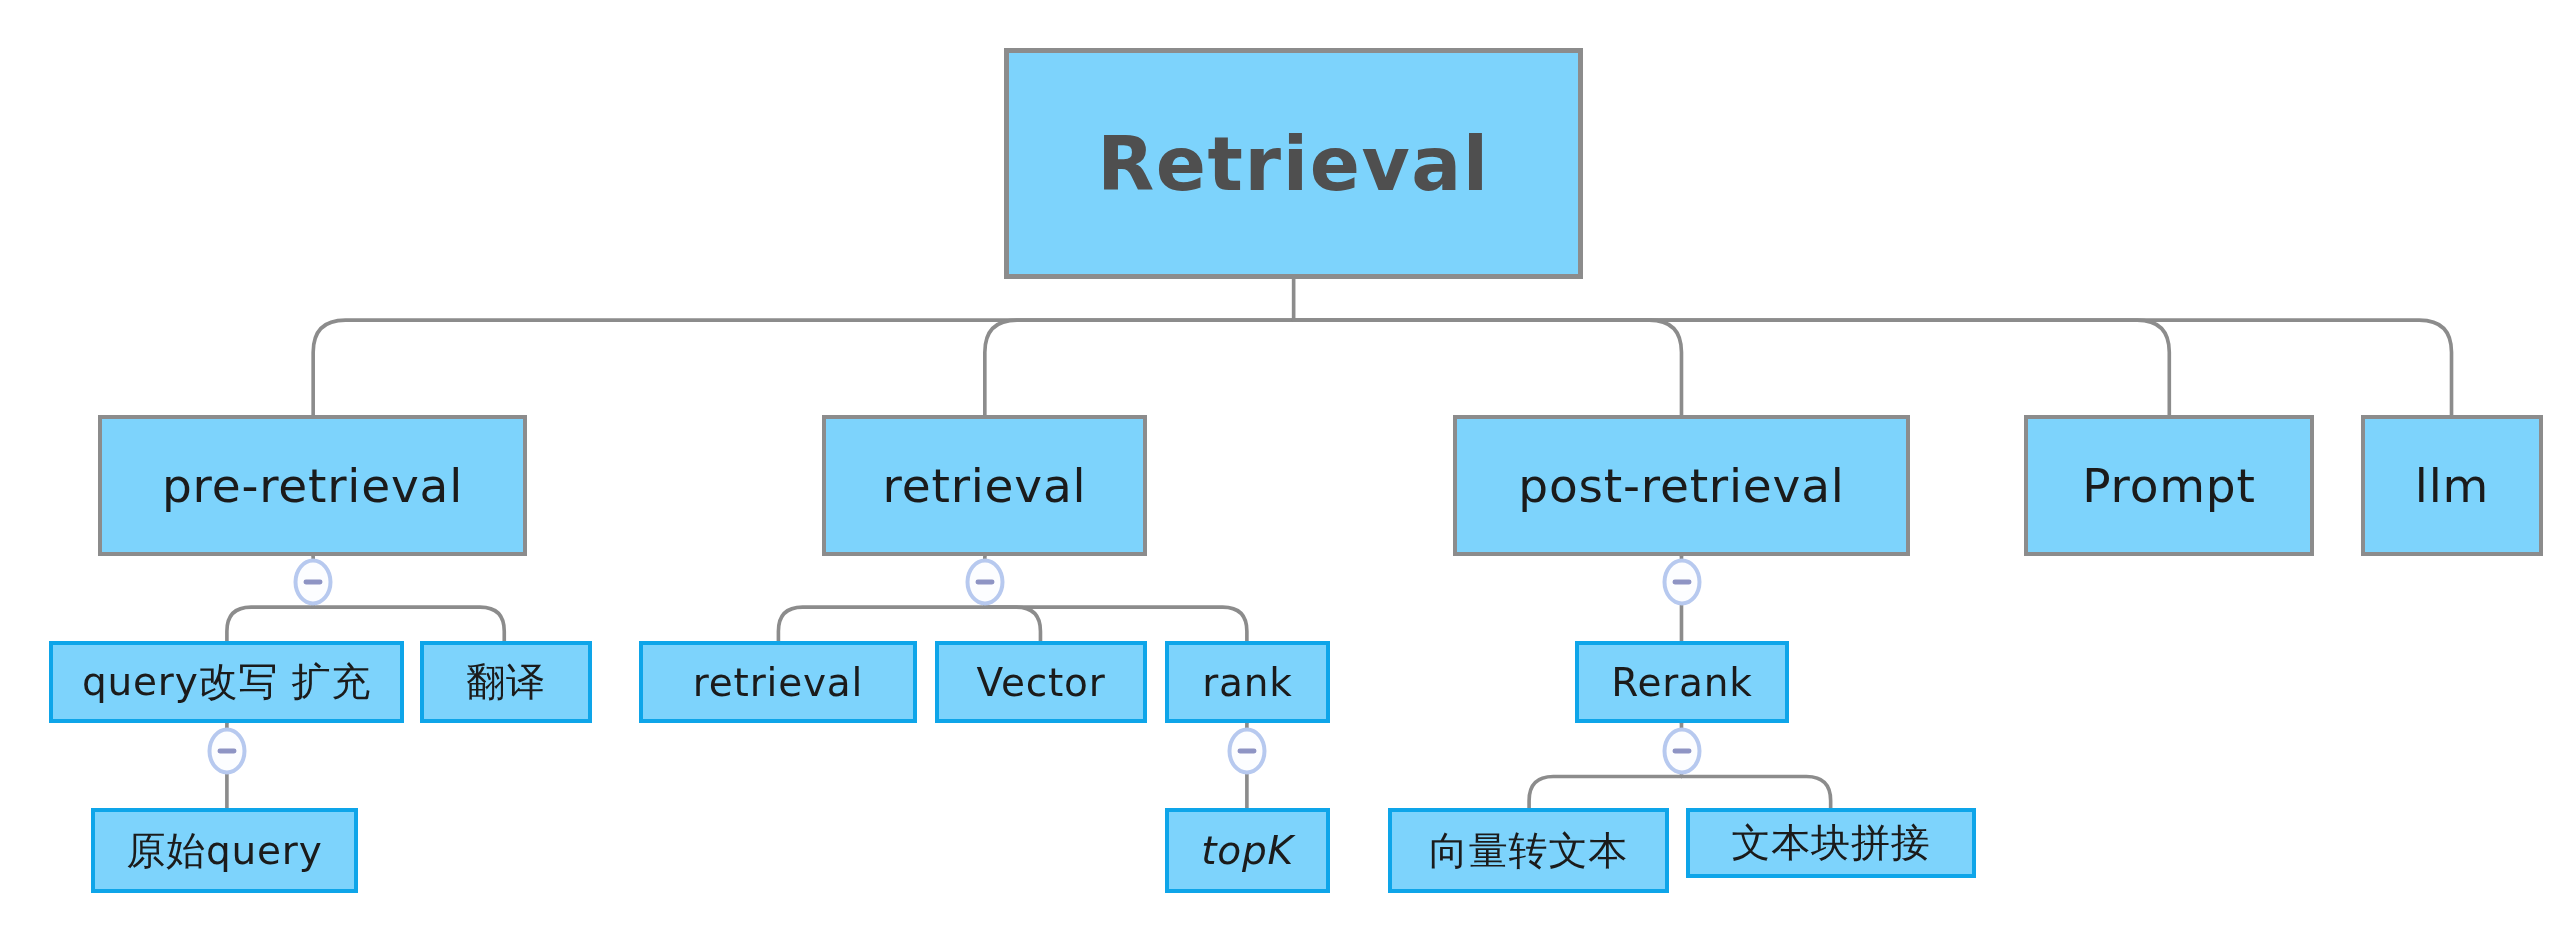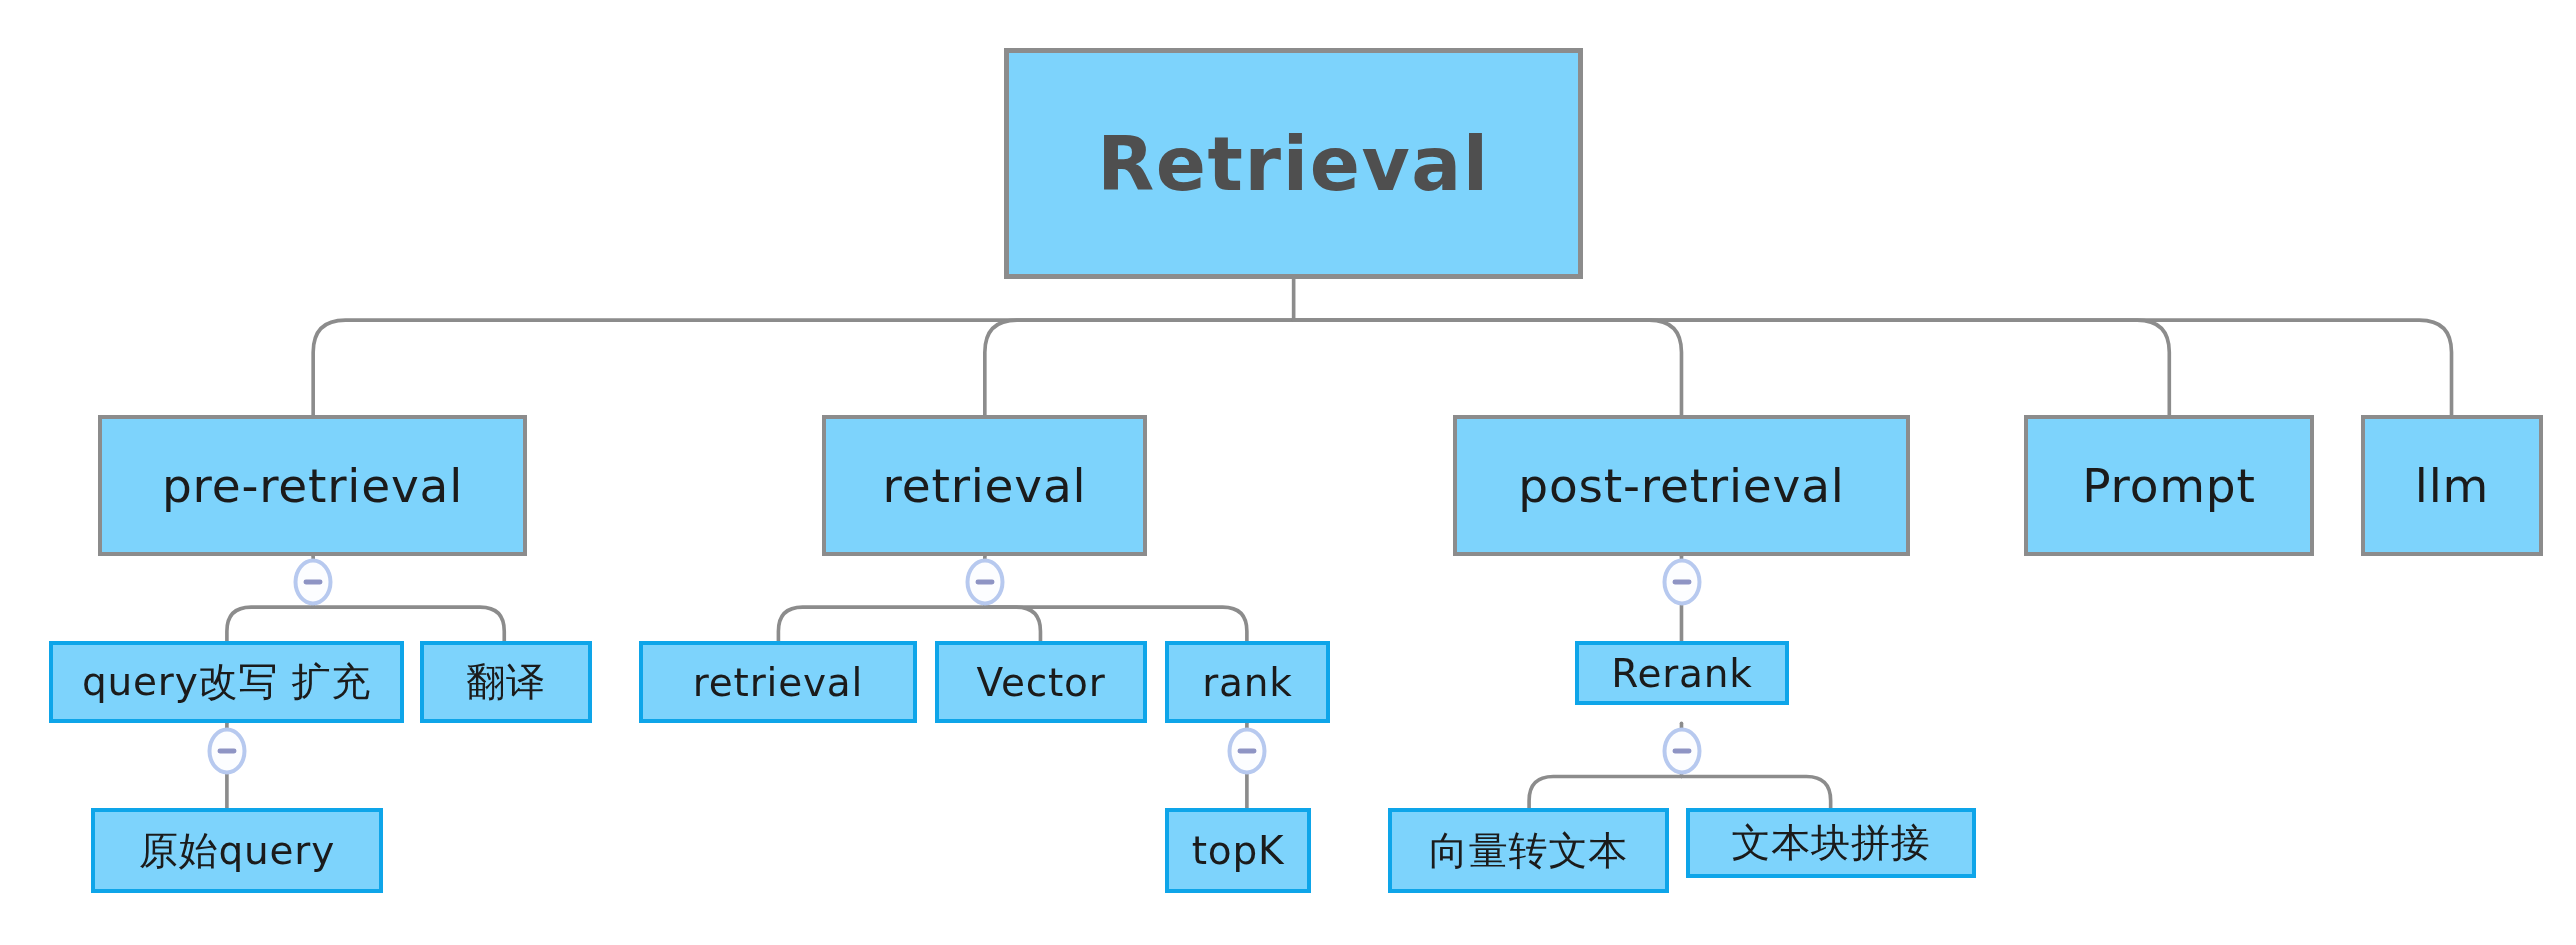--- a/index.html
+++ b/index.html
@@ -60,26 +60,26 @@
 
   <div id="nodes">
       <div class="node root" style="left: 1004px; top: 48px; width: 579px; height: 231px;">Retrieval</div>
       <div class="node topic" style="left: 98px; top: 415px; width: 429px; height: 141px;">pre-retrieval</div>
       <div class="node topic" style="left: 822px; top: 415px; width: 325px; height: 141px;">retrieval</div>
       <div class="node topic" style="left: 1453px; top: 415px; width: 457px; height: 141px;">post-retrieval</div>
       <div class="node topic" style="left: 2024px; top: 415px; width: 290px; height: 141px;">Prompt</div>
       <div class="node topic" style="left: 2361px; top: 415px; width: 182px; height: 141px;">llm</div>
       <div class="node sub" style="left: 49px; top: 641px; width: 355px; height: 82px;">query改写 扩充</div>
       <div class="node sub" style="left: 420px; top: 641px; width: 172px; height: 82px;">翻译</div>
-      <div class="node sub" style="left: 91px; top: 808px; width: 292px; height: 85px;">原始query</div>
+      <div class="node sub" style="left: 91px; top: 808px; width: 267px; height: 85px;">原始query</div>
       <div class="node sub" style="left: 639px; top: 641px; width: 278px; height: 82px;">retrieval</div>
       <div class="node sub" style="left: 935px; top: 641px; width: 212px; height: 82px;">Vector</div>
       <div class="node sub" style="left: 1165px; top: 641px; width: 165px; height: 82px;">rank</div>
-      <div class="node sub" style="left: 1165px; top: 808px; width: 146px; height: 85px;">topK</div>
-      <div class="node sub" style="left: 1575px; top: 641px; width: 214px; height: 64px;">Rerank</div>
+      <div class="node sub" style="left: 1165px; top: 808px; width: 165px; height: 85px; font-style: italic;">topK</div>
+      <div class="node sub" style="left: 1575px; top: 641px; width: 214px; height: 82px;">Rerank</div>
       <div class="node sub" style="left: 1388px; top: 808px; width: 281px; height: 85px;">向量转文本</div>
       <div class="node sub" style="left: 1686px; top: 808px; width: 290px; height: 70px;">文本块拼接</div>
     </div>
   <div id="collapsers">
       <div class="collapse" style="left: 313px; top: 582px;">
         <div class="bar"></div>
       </div>
       <div class="collapse" style="left: 985px; top: 582px;">
         <div class="bar"></div>
       </div>

